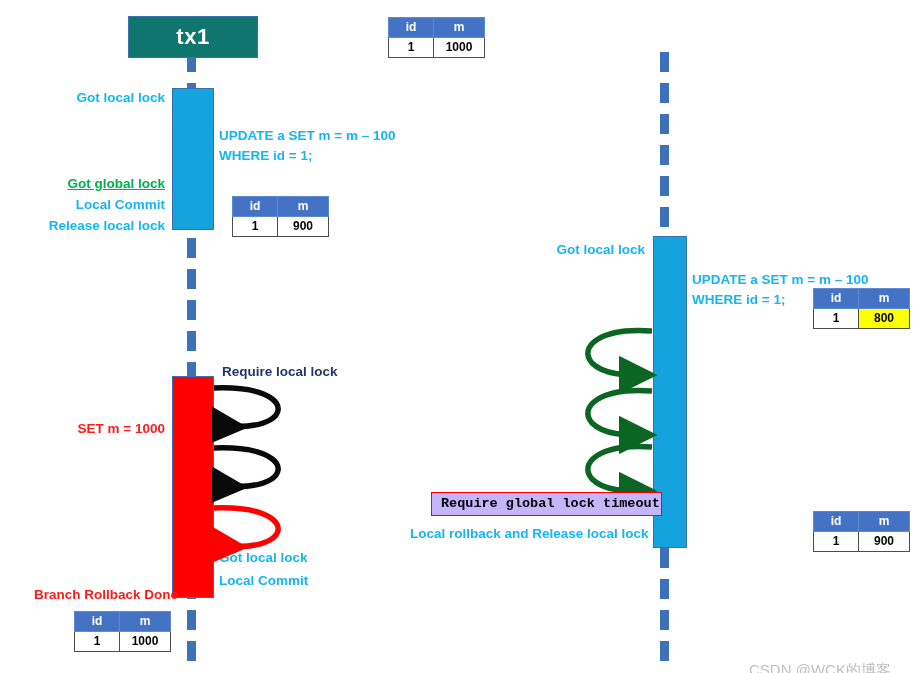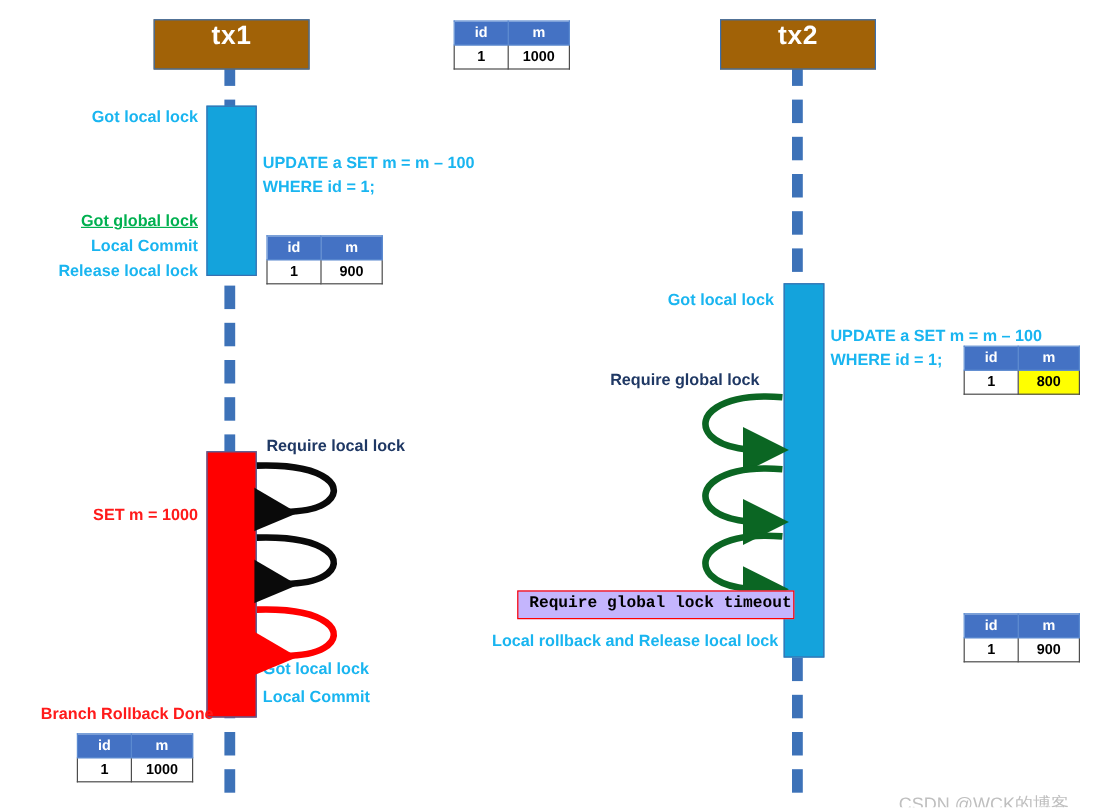--- a/index.html
+++ b/index.html
@@ -14,27 +14,27 @@
     position: relative;
     width: 919px;
     height: 673px;
     background: #ffffff;
     overflow: hidden;
   }
   .abs { position: absolute; }
 
   
   .actor-box {
-    background: #a16207;
+    background: #0f766e;
     border: 1.5px solid #3A6FB0;
     color: #ffffff;
     font-weight: bold;
     font-size: 22px;
     display: flex;
-    align-items: flex-start;
+    align-items: center;
     justify-content: center;
     letter-spacing: 0.5px;
   }
 
   
   .lifeline {
     width: 9px;
     background-image: linear-gradient(#3D72B8 64%, rgba(255,255,255,0) 0%);
     background-position: left top;
     background-size: 9px 31px;
@@ -71,20 +71,21 @@
     color: #19B5F0;
     line-height: 1.5;
     white-space: nowrap;
   }
 
   
   table.dt {
     border-collapse: collapse;
     font-size: 12px;
     font-weight: bold;
+    margin-left: 10px;
   }
   table.dt th {
     background: #4472C4;
     color: #ffffff;
     border: 1px solid #5B8AD0;
     padding: 2px 0 3px 0;
     font-weight: bold;
   }
   table.dt td {
     background: #ffffff;
@@ -222,23 +223,20 @@
       </tr>
     </thead>
     <tbody>
       <tr>
         <td>1</td>
         <td>1000</td>
       </tr>
     </tbody>
   </table>
 
-  <div class="abs actor-box" style="left:600px; top:16px; width:128px; height:40px;">
-    <span>tx2</span>
-  </div>
 
   <div class="abs bar-active" style="left:653px; top:236px; width:32px; height:310px;"></div>
 
   <div class="abs lbl lbl-blue lbl-r" style="left:420px; top:240px; width:225px;">
     <span>Got local lock</span>
   </div>
 
   <div class="abs sql" style="left:692px; top:270px;">
     <div>UPDATE a SET m = m – 100</div>
     <div>WHERE id = 1;</div>
@@ -252,23 +250,20 @@
       </tr>
     </thead>
     <tbody>
       <tr>
         <td>1</td>
         <td class="hl">800</td>
       </tr>
     </tbody>
   </table>
 
-  <div class="abs lbl lbl-navy lbl-r" style="left:380px; top:307px; width:253px;">
-    <span>Require global lock</span>
-  </div>
 
   <svg class="abs arrows" width="90" height="185" style="left:570px; top:325px;" viewBox="0 0 90 185">
     <defs>
       <marker id="ahGreen" markerWidth="7" markerHeight="7" refX="4.2" refY="3.5" orient="auto">
         <path d="M0,0 L7,3.5 L0,7 z" fill="#0B6623"></path>
       </marker>
     </defs>
     <path d="M82,6 C30,2 8,22 22,38 C34,50 56,50 72,50" fill="none" stroke="#0B6623" stroke-width="5.5" marker-end="url(#ahGreen)"></path>
     <path d="M82,66 C30,62 8,82 22,98 C34,110 56,110 72,110" fill="none" stroke="#0B6623" stroke-width="5.5" marker-end="url(#ahGreen)"></path>
     <path d="M82,122 C30,118 8,138 22,154 C34,166 56,166 72,166" fill="none" stroke="#0B6623" stroke-width="5.5" marker-end="url(#ahGreen)"></path>

